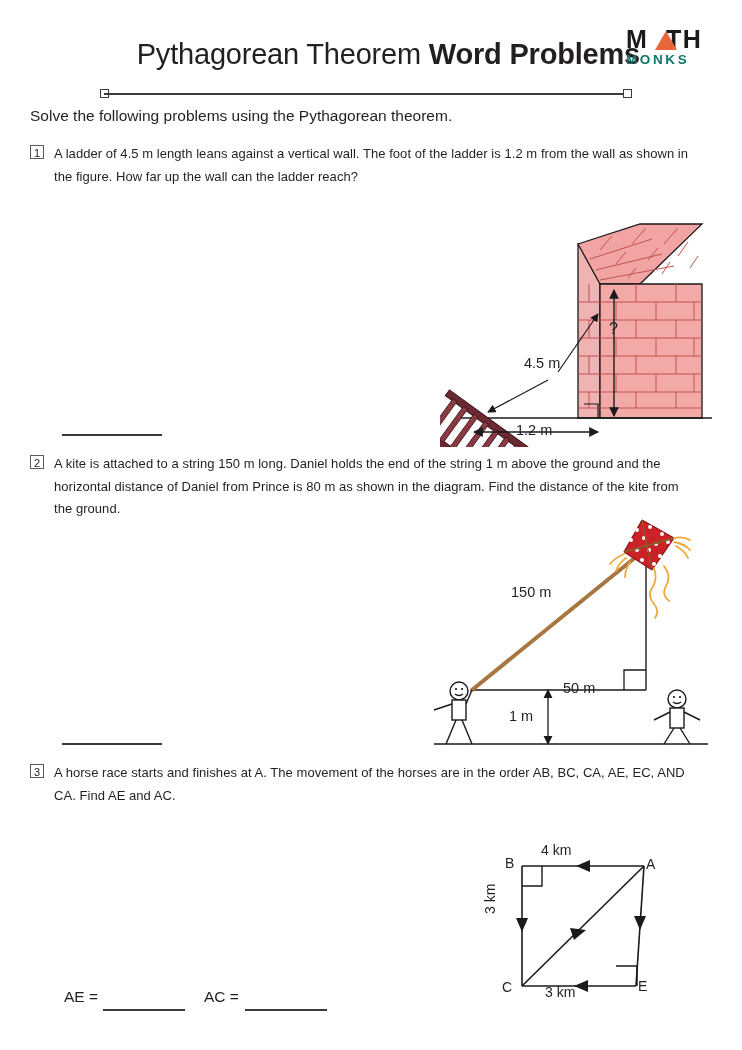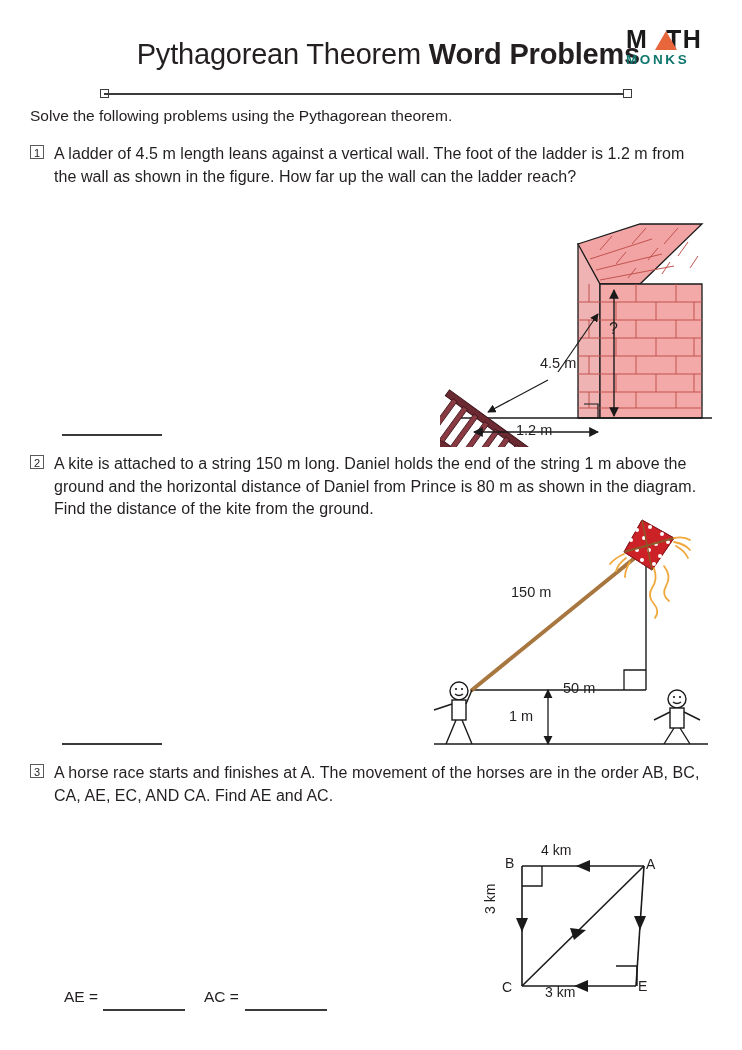--- a/index.html
+++ b/index.html
@@ -104,21 +104,21 @@
     border: 1.2px solid #5a5a5a;
     font-size: 11px;
     line-height: 14px;
     text-align: center;
     color: #231f20;
     box-sizing: border-box;
   }
   .problem-text {
     position: absolute;
     left: 24px; top: 0;
-    font-size: 16px;
+    font-size: 13px;
     line-height: 22.5px;
     color: #231f20;
     letter-spacing: 0.05px;
   }
   #problem-1 { left: 30px; top: 143px; width: 660px; }
   #problem-2 { left: 30px; top: 453px; width: 670px; }
   #problem-3 { left: 30px; top: 762px; width: 670px; }
 
   .answer-line {
     position: absolute;
@@ -156,21 +156,21 @@
   #fig-ladder { left: 440px; top: 222px; width: 272px; height: 225px; }
   #fig-kite   { left: 428px; top: 512px; width: 282px; height: 245px; }
   #fig-quad   { left: 478px; top: 838px; width: 195px; height: 175px; }
 
   .fig-label {
     position: absolute;
     font-size: 14.5px;
     color: #231f20;
     white-space: nowrap;
   }
-  #lbl-45m  { left: 84px; top: 133px; margin-left: 16px; }
+  #lbl-45m  { left: 84px; top: 133px; }
   #lbl-q    { left: 169px; top: 98px; font-size: 16px; }
   #lbl-12m  { left: 76px; top: 200px; }
   #lbl-150m { left: 83px; top: 72px; }
   #lbl-80m  { left: 135px; top: 168px; }
   #lbl-1m   { left: 81px; top: 196px; }
   #lbl-4km  { left: 63px; top: 4px; font-size: 14px; }
   #lbl-3km-v { left: 4px; top: 76px; font-size: 14px;
                transform: rotate(-90deg); transform-origin: left top; }
   #lbl-3km-h { left: 67px; top: 146px; font-size: 14px; }
   #lbl-A { left: 168px; top: 18px; font-size: 14px; }

